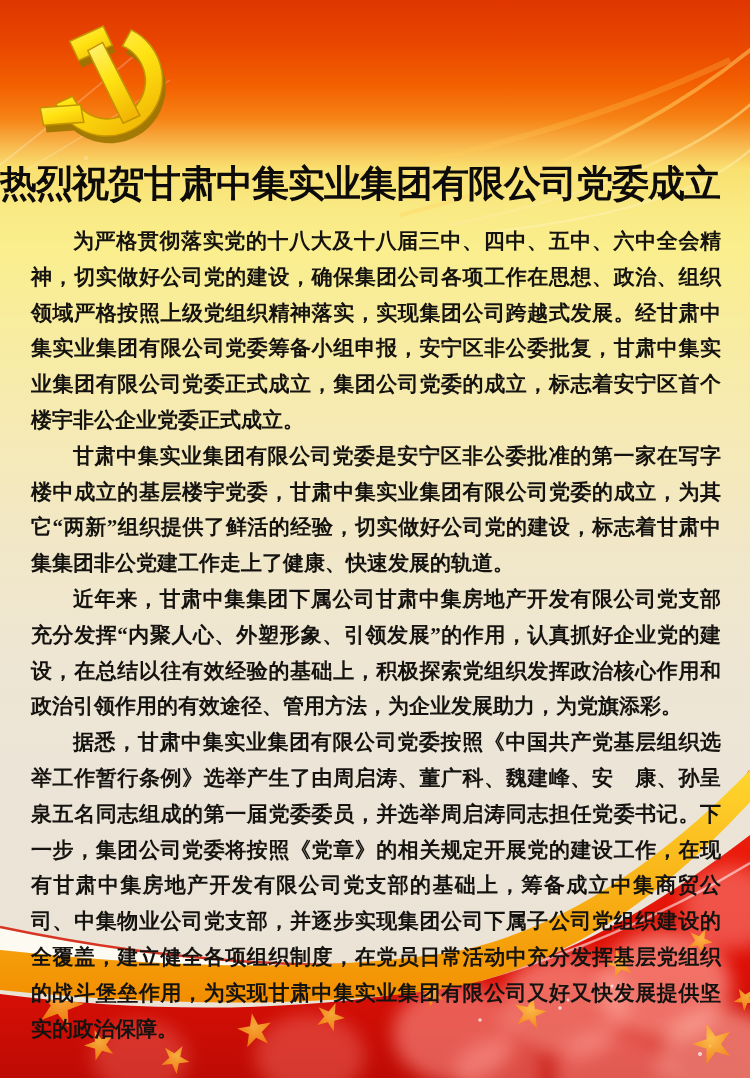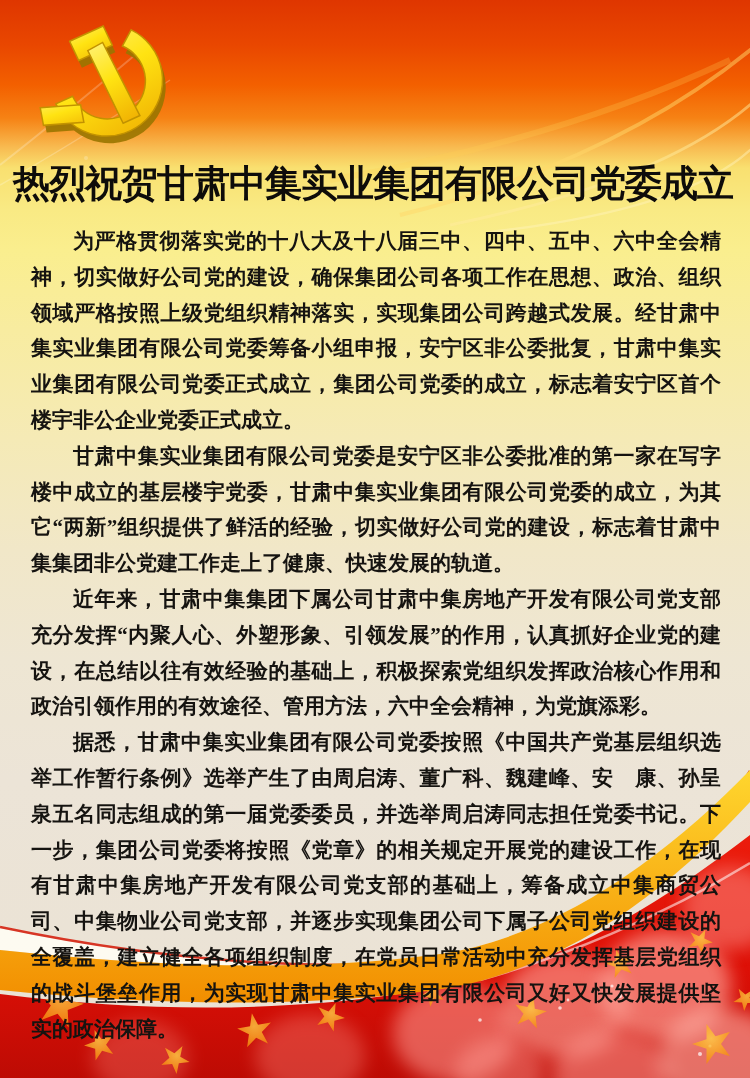--- a/index.html
+++ b/index.html
@@ -21,21 +21,21 @@
       #f8ecA0 330px,
       #f5eab6 440px,
       #f1e7c8 550px,
       #eee6d3 660px,
       #ece4d7 780px,
       #eae2d4 1078px);
   }
   .header-art{position:absolute;top:0;left:0;z-index:1;}
   .poster-title{
     position:absolute;top:160px;left:0;right:17px;z-index:3;
-    margin:0;text-align:right;
+    margin:0;text-align:left;
     font-size:37px;line-height:48px;font-weight:bold;
     letter-spacing:-1px;color:#0e0c0a;white-space:nowrap;
   }
   .content{
     position:absolute;top:224px;left:31px;right:29px;z-index:2;
     font-size:21px;line-height:35.8px;font-weight:bold;color:#151310;
     text-align:justify;
   }
   .content p{margin:0;text-indent:2em;}
   .bottom-art{position:absolute;left:0;top:758px;z-index:1;}
@@ -84,21 +84,21 @@
         <path d="M50,48 L62,36 L118,96 L104,108 Z"></path>
       </g>
     </g>
   </svg>
 
   <h1 class="poster-title">热烈祝贺甘肃中集实业集团有限公司党委成立</h1>
 
   <div class="content">
     <p>为严格贯彻落实党的十八大及十八届三中、四中、五中、六中全会精神，切实做好公司党的建设，确保集团公司各项工作在思想、政治、组织领域严格按照上级党组织精神落实，实现集团公司跨越式发展。经甘肃中集实业集团有限公司党委筹备小组申报，安宁区非公委批复，甘肃中集实业集团有限公司党委正式成立，集团公司党委的成立，标志着安宁区首个楼宇非公企业党委正式成立。</p>
     <p>甘肃中集实业集团有限公司党委是安宁区非公委批准的第一家在写字楼中成立的基层楼宇党委，甘肃中集实业集团有限公司党委的成立，为其它“两新”组织提供了鲜活的经验，切实做好公司党的建设，标志着甘肃中集集团非公党建工作走上了健康、快速发展的轨道。</p>
-    <p>近年来，甘肃中集集团下属公司甘肃中集房地产开发有限公司党支部充分发挥“内聚人心、外塑形象、引领发展”的作用，认真抓好企业党的建设，在总结以往有效经验的基础上，积极探索党组织发挥政治核心作用和政治引领作用的有效途径、管用方法，六中全会精神，为党旗添彩。</p>
+    <p>近年来，甘肃中集集团下属公司甘肃中集房地产开发有限公司党支部充分发挥“内聚人心、外塑形象、引领发展”的作用，认真抓好企业党的建设，在总结以往有效经验的基础上，积极探索党组织发挥政治核心作用和政治引领作用的有效途径、管用方法，为企业发展助力，为党旗添彩。</p>
     <p>据悉，甘肃中集实业集团有限公司党委按照《中国共产党基层组织选举工作暂行条例》选举产生了由周启涛、董广科、魏建峰、安　康、孙呈泉五名同志组成的第一届党委委员，并选举周启涛同志担任党委书记。下一步，集团公司党委将按照《党章》的相关规定开展党的建设工作，在现有甘肃中集房地产开发有限公司党支部的基础上，筹备成立中集商贸公司、中集物业公司党支部，并逐步实现集团公司下属子公司党组织建设的全覆盖，建立健全各项组织制度，在党员日常活动中充分发挥基层党组织的战斗堡垒作用，为实现甘肃中集实业集团有限公司又好又快发展提供坚实的政治保障。</p>
   </div>
 
   <svg class="bottom-art" width="750" height="320" viewBox="0 0 750 320">
     <defs>
       <linearGradient id="redGrad" x1="0" y1="0" x2="0" y2="1">
         <stop offset="0" stop-color="#ec1c0c"></stop>
         <stop offset="0.55" stop-color="#dd1007"></stop>
         <stop offset="1" stop-color="#bd0b04"></stop>
       </linearGradient>

